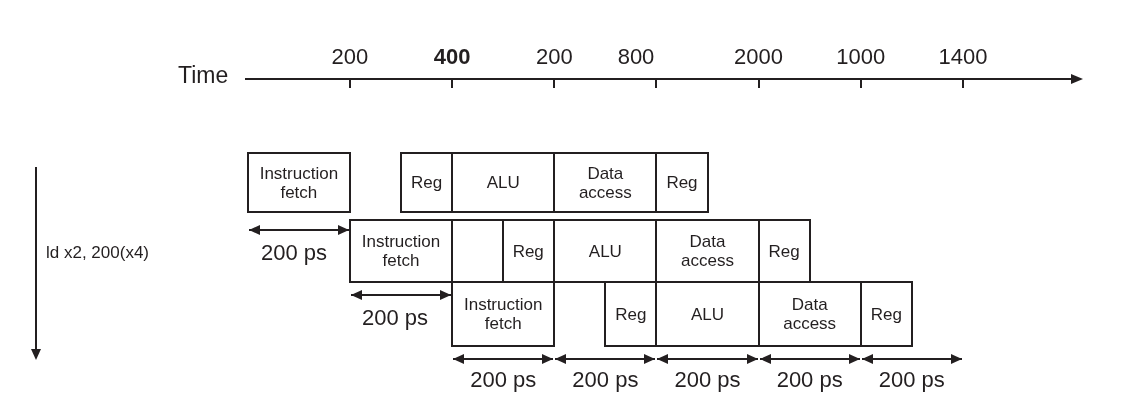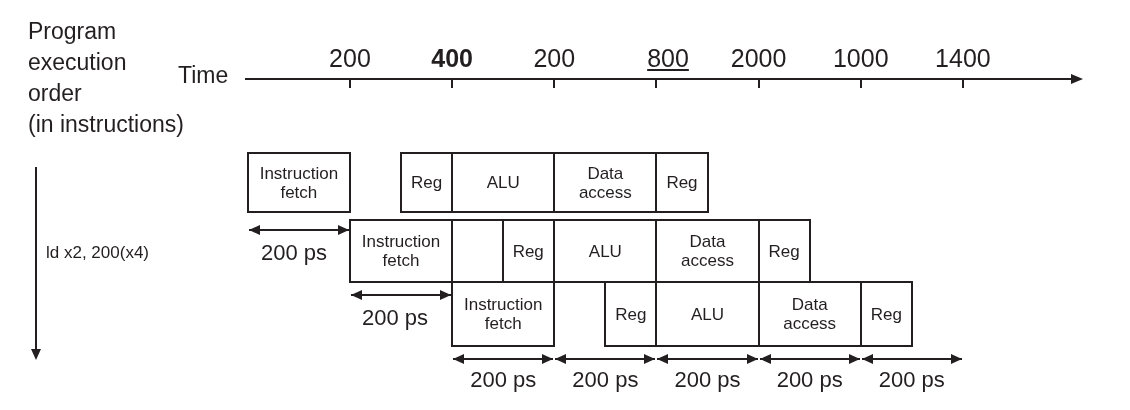--- a/index.html
+++ b/index.html
@@ -16,21 +16,21 @@
   .header { position: absolute; left: 28px; top: 16px; font-size: 23px; line-height: 31px; }
   
   .time-label { position: absolute; left: 178px; top: 62px; font-size: 23px; }
   
   .axis-line { position: absolute; left: 245px; top: 78px; width: 828px; height: 2px; background: #231f20; }
   .axis-arrowhead {
     position: absolute; left: 1071px; top: 74px; width: 0; height: 0;
     border-left: 12px solid #231f20; border-top: 5px solid transparent; border-bottom: 5px solid transparent;
   }
   .tick-mark { position: absolute; width: 2px; height: 8px; top: 80px; background: #231f20; }
-  .tick-label { position: absolute; top: 44px; width: 90px; text-align: center; font-size: 25px; }
+  .tick-label { position: absolute; top: 44px; width: 90px; text-align: center; font-size: 22px; }
   
   .order-arrow-stem { position: absolute; left: 35px; top: 167px; width: 2px; height: 182px; background: #231f20; }
   .order-arrow-head {
     position: absolute; left: 31px; top: 349px; width: 0; height: 0;
     border-top: 11px solid #231f20; border-left: 5px solid transparent; border-right: 5px solid transparent;
   }
   
   .instr { position: absolute; left: 46px; font-size: 17px; line-height: 22px; white-space: nowrap; }
   
   .stage {
@@ -53,40 +53,34 @@
     position: absolute; width: 0; height: 0;
     border-left: 11px solid #231f20; border-top: 5px solid transparent; border-bottom: 5px solid transparent;
   }
   .measure-label { position: absolute; font-size: 22px; transform: translateX(-50%); white-space: nowrap; }
 </style>
 </head>
 <body>
 
 <div class="figure">
 
-  <div class="header">
-    <div>Program</div>
-    <div>execution</div>
-    <div>order</div>
-    <div>(in instructions)</div>
-  </div>
 
   <div class="time-label">Time</div>
 
   <div class="axis-line"></div>
   <div class="axis-arrowhead"></div>
   <div id="ticks">
       <div class="tick-mark" style="left: 348.96px;"></div>
       <div class="tick-label" style="left: 304.96px;">200</div>
       <div class="tick-mark" style="left: 451.12px;"></div>
       <div class="tick-label" style="left: 407.12px; font-weight: bold;">400</div>
       <div class="tick-mark" style="left: 553.28px;"></div>
       <div class="tick-label" style="left: 509.28px;">200</div>
       <div class="tick-mark" style="left: 655.44px;"></div>
-      <div class="tick-label" style="left: 623px; text-decoration: underline;">800</div>
+      <div class="tick-label" style="left: 591px;">800</div>
       <div class="tick-mark" style="left: 757.6px;"></div>
       <div class="tick-label" style="left: 713.6px;">2000</div>
       <div class="tick-mark" style="left: 859.76px;"></div>
       <div class="tick-label" style="left: 815.76px;">1000</div>
       <div class="tick-mark" style="left: 961.92px;"></div>
       <div class="tick-label" style="left: 917.92px;">1400</div>
     </div>
 
   <div class="order-arrow-stem"></div>
   <div class="order-arrow-head"></div>

